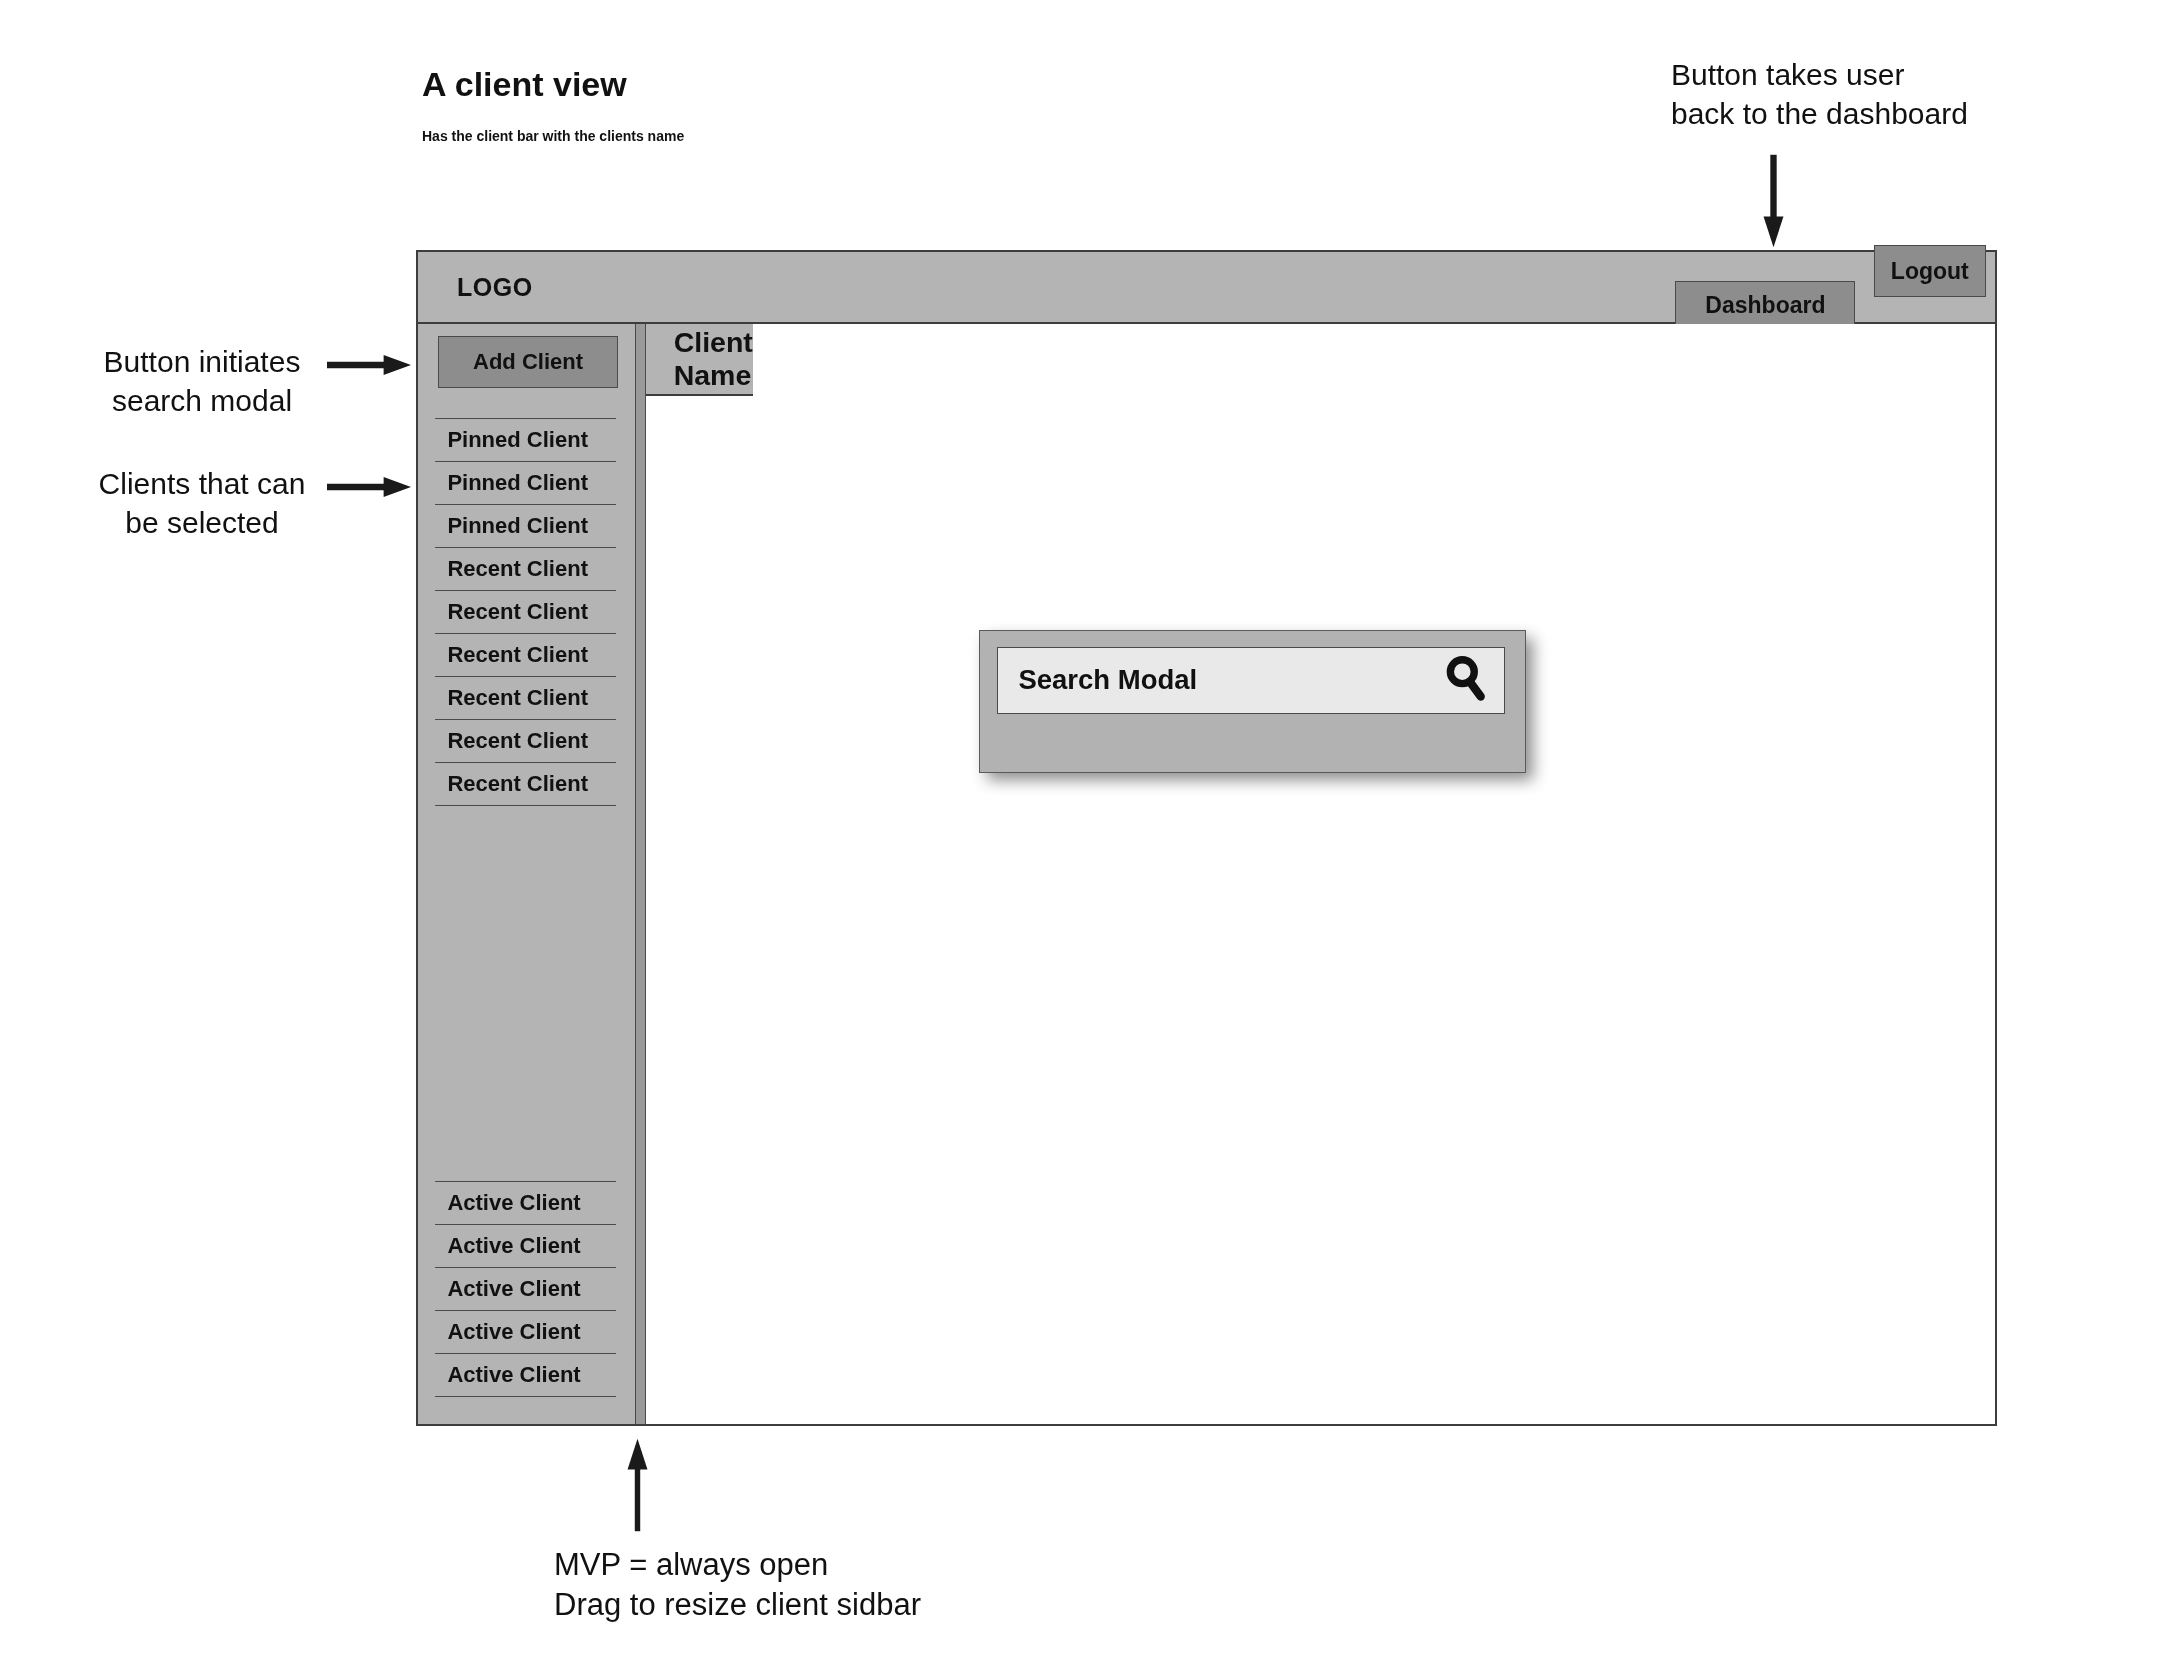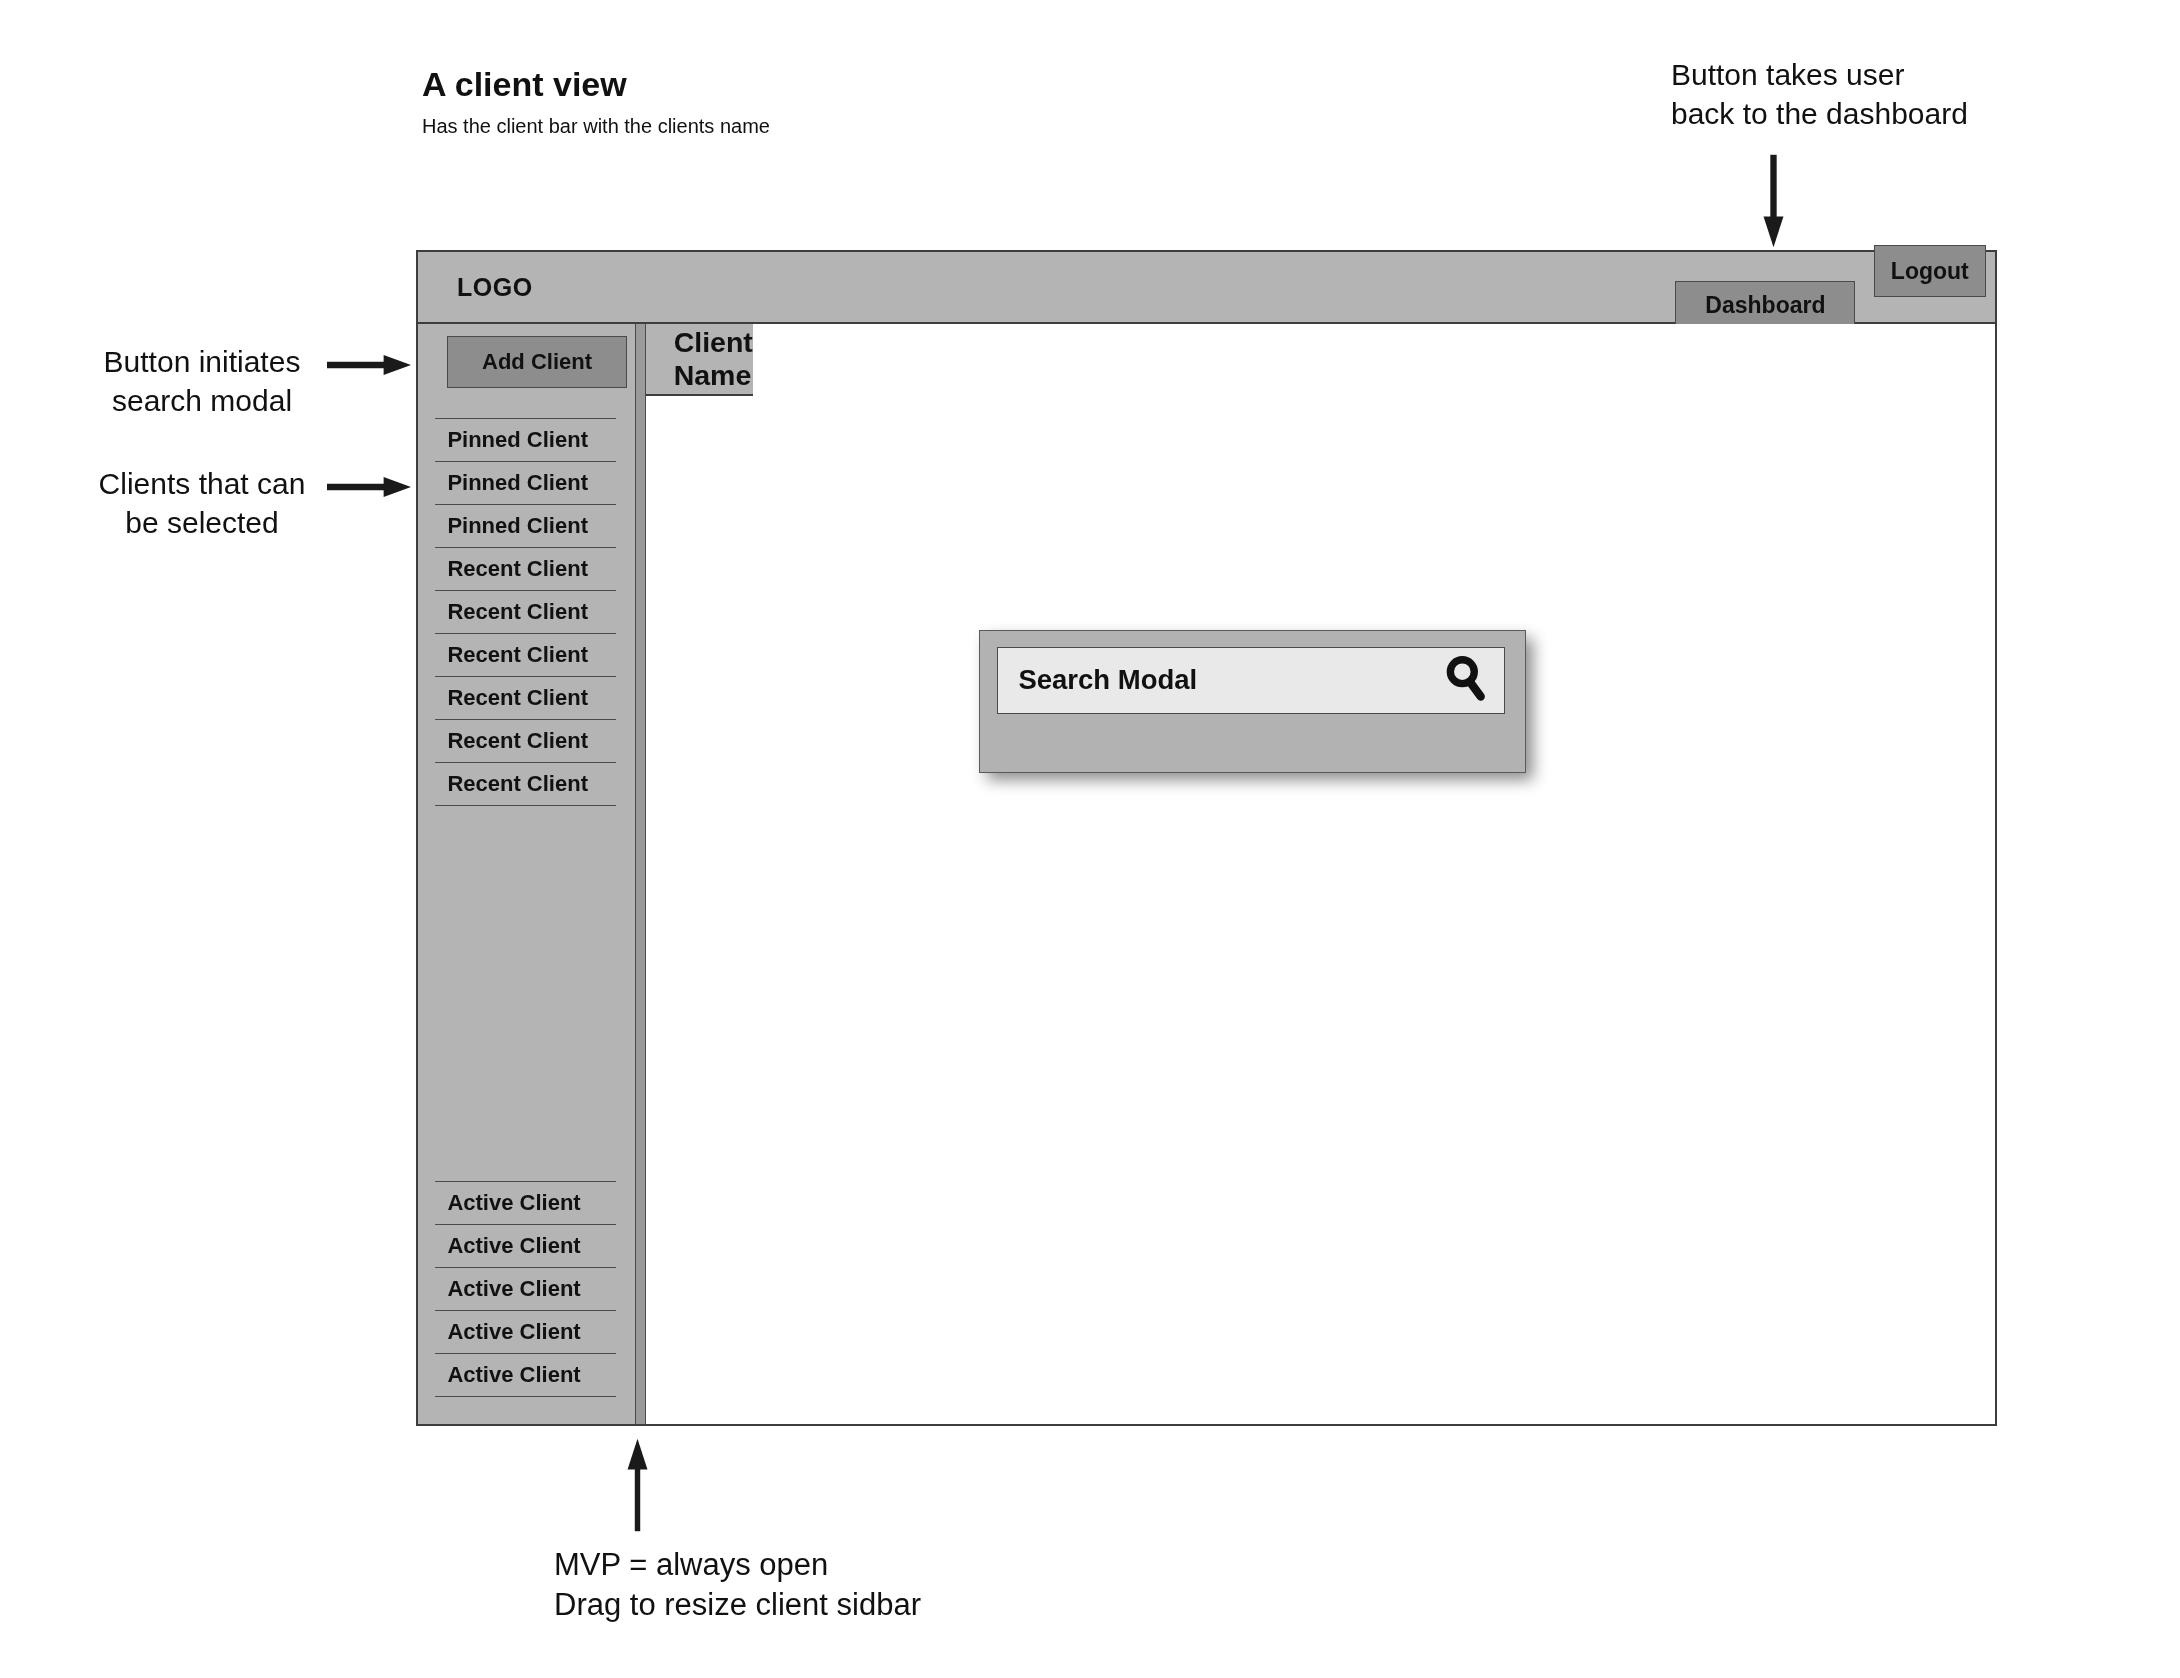--- a/index.html
+++ b/index.html
@@ -3,21 +3,21 @@
 <meta charset="utf-8">
 <style>
   html,body{margin:0;padding:0;background:#fff;}
   #canvas{
     position:relative;width:2180px;height:1679px;background:#ffffff;overflow:hidden;
     font-family:"Liberation Sans",sans-serif;color:#111;border-radius:21px;
   }
   
   .title-block{position:absolute;left:422px;top:64px;}
   .main-title{font-size:34px;font-weight:bold;line-height:40px;}
-  .main-subtitle{font-size:20px;font-weight:normal;line-height:29px;margin-top:8px;}
+  .main-subtitle{font-size:14px;font-weight:bold;line-height:29px;margin-top:18px;}
   .note{position:absolute;font-size:30px;line-height:39px;font-weight:normal;}
   .dash-note{left:1671px;top:55px;text-align:left;}
   .search-note{left:87px;top:342px;width:230px;text-align:center;}
   .clients-note{left:87px;top:464px;width:230px;text-align:center;}
   .resize-note{left:554px;top:1545px;text-align:left;font-size:31px;line-height:40px;}
   .arrow{position:absolute;}
   .arrow-down{left:1759px;top:154px;}
   .arrow-right-1{left:327px;top:352px;}
   .arrow-right-2{left:327px;top:474px;}
   .arrow-up{left:623px;top:1438px;}
@@ -38,21 +38,21 @@
     font-family:"Liberation Sans",sans-serif;font-size:23px;font-weight:bold;
     display:flex;align-items:center;justify-content:center;box-sizing:border-box;cursor:pointer;
   }
   .dash-btn{width:180px;height:48px;margin-top:36px;}
   .logout-btn{width:112px;height:52px;}
   .window-body{flex:1;display:flex;min-height:0;}
   
   .sidebar{
     width:217px;flex:0 0 217px;background:#b4b4b4;position:relative;box-sizing:border-box;
   }
-  .add-client{width:180px;height:52px;margin:12px 0 0 29px;font-size:22px;}
+  .add-client{width:180px;height:52px;margin:12px 0 0 20px;font-size:22px;}
   .client-list{position:absolute;left:17.4px;right:19px;border-bottom:1.8px solid #4a4a4a;}
   .pinned-list{top:94px;}
   .active-list{bottom:27.5px;}
   .client-item{
     border-top:1.8px solid #4a4a4a;height:42px;box-sizing:content-box;
     display:flex;align-items:center;padding-left:12px;
     font-size:22px;font-weight:bold;cursor:pointer;
   }
   .resize-handle{
     width:9.2px;flex:0 0 9.2px;background:#9a9a9a;

